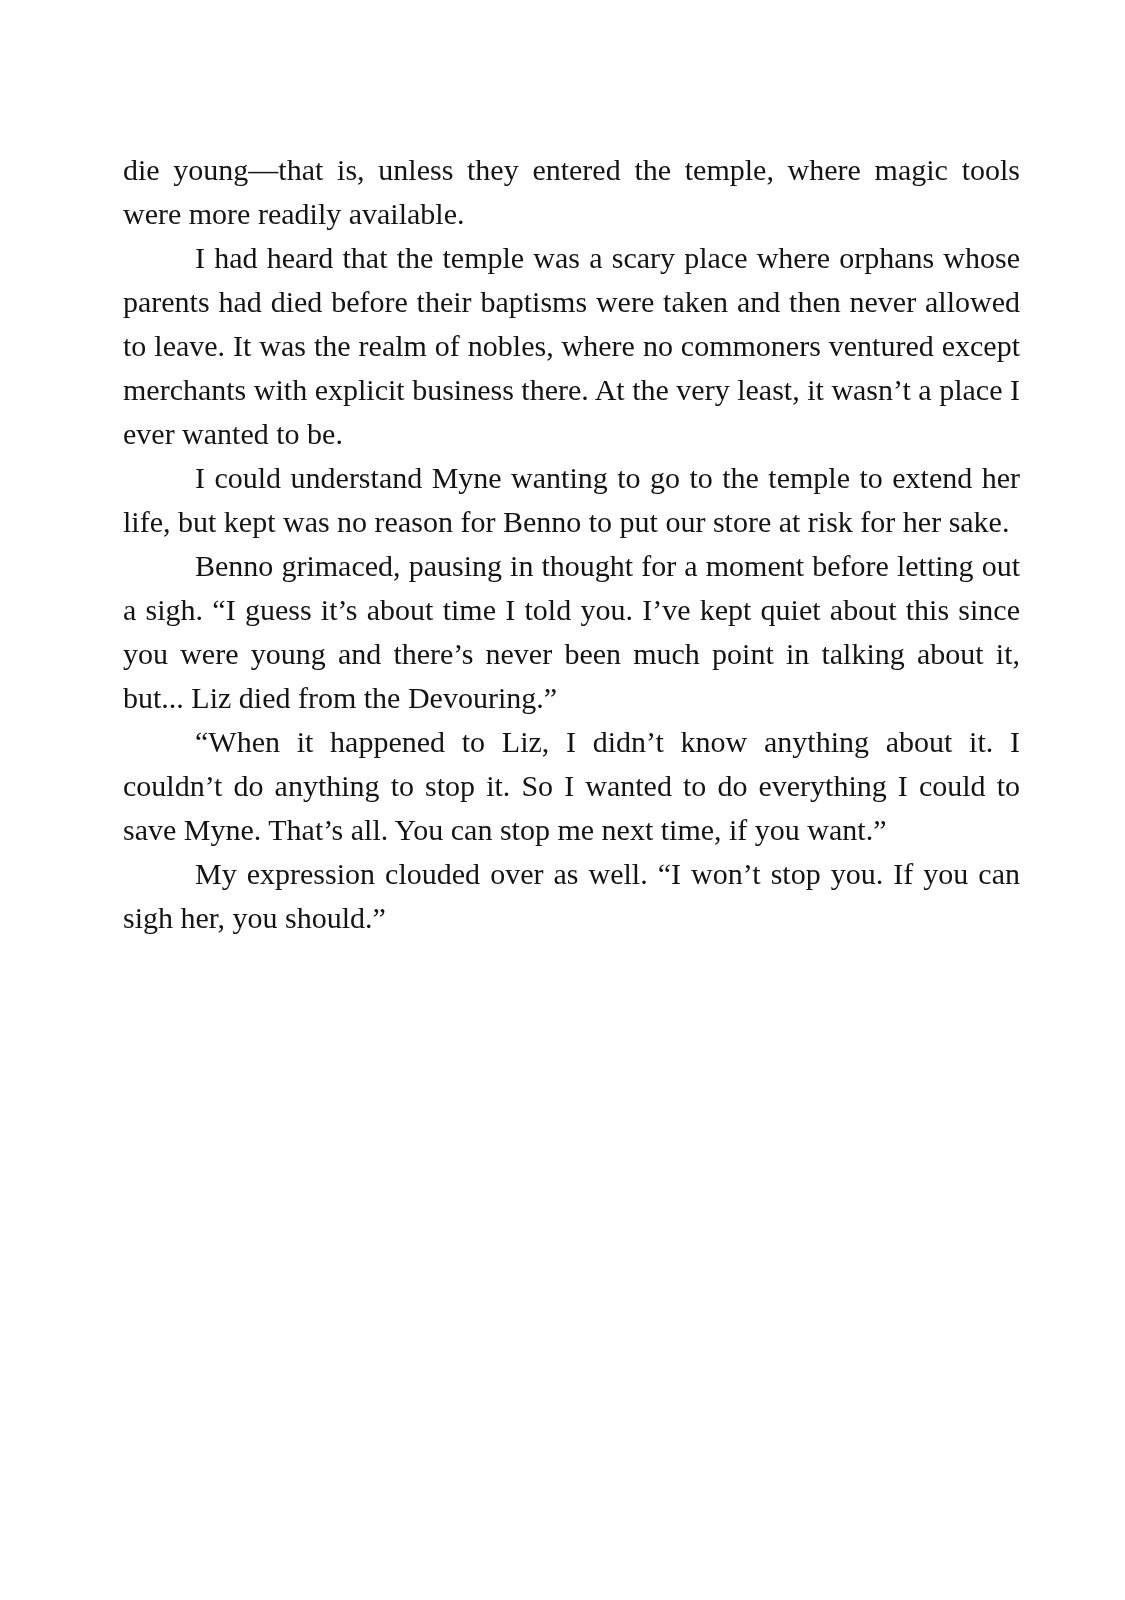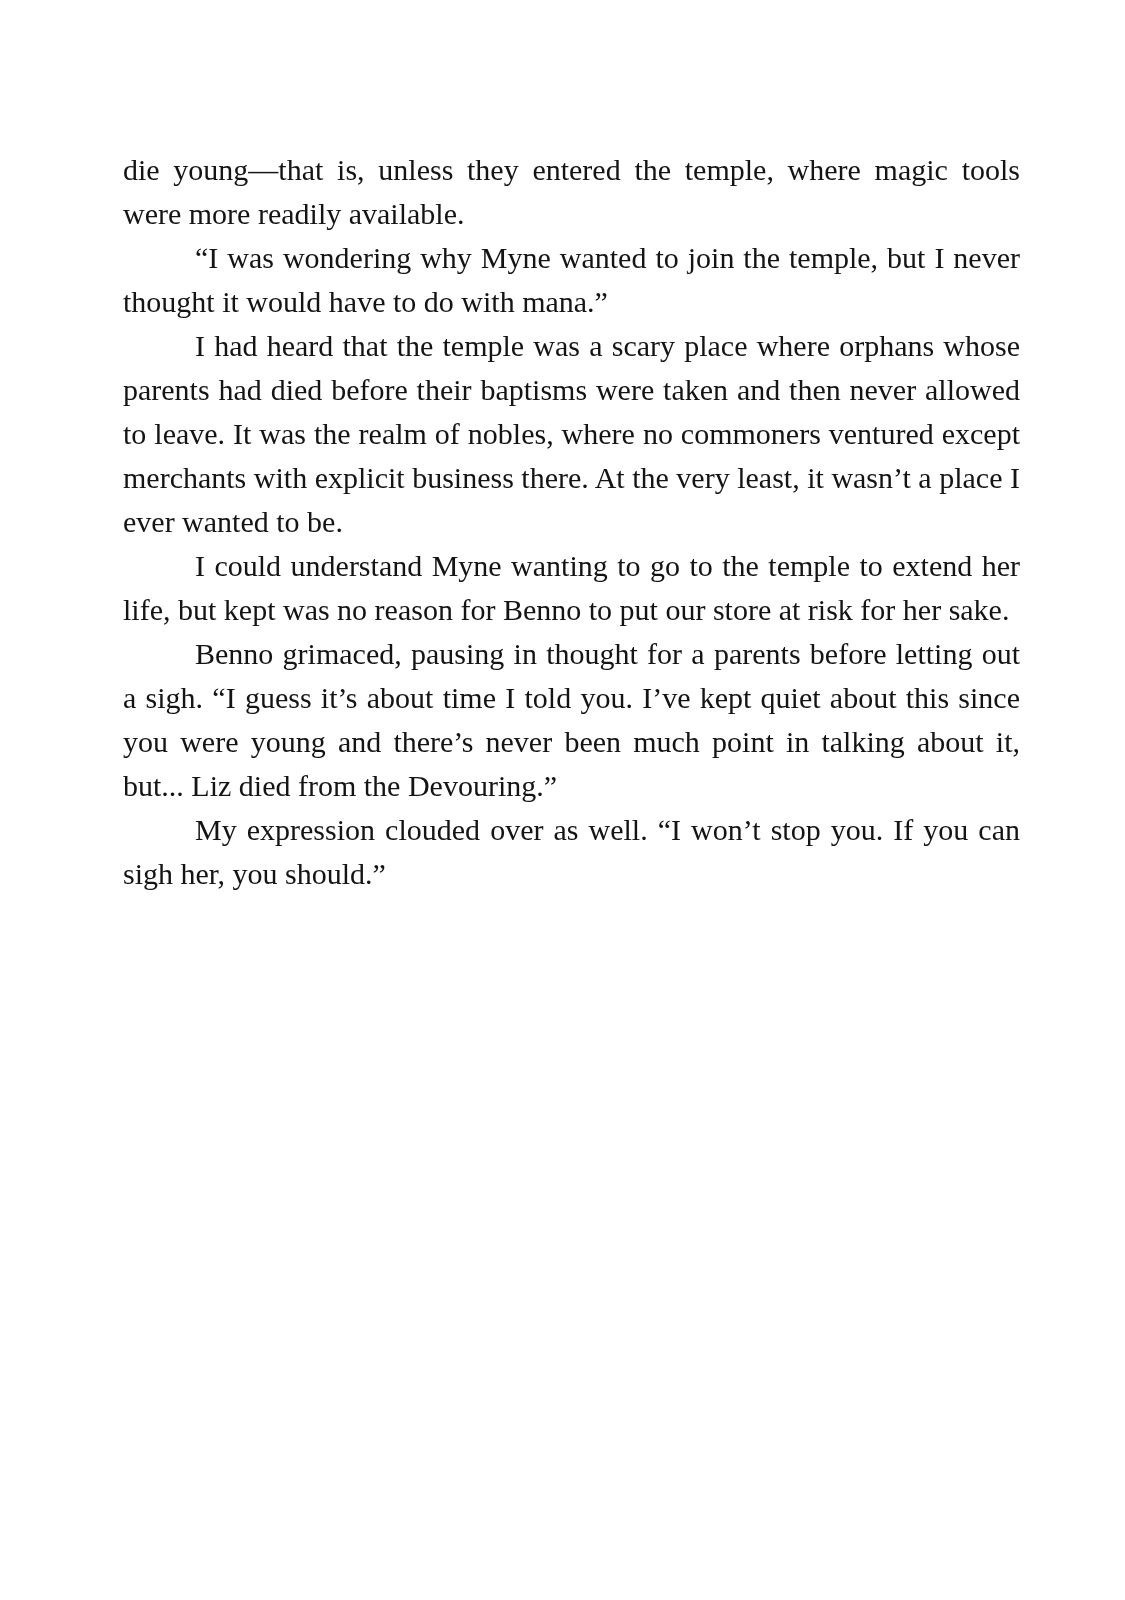--- a/index.html
+++ b/index.html
@@ -42,19 +42,19 @@
   .para em {
     font-style: italic;
   }
 </style>
 </head>
 <body>
 
 <div class="page">
   <div class="text-block">
     <p class="para"><span>die young—that is, unless they entered the temple, where magic tools were more readily available.</span></p>
-    <p class="para indent"><span>“I was wondering why Myne wanted to join the temple, but I never thought it would have to do with mana.”</span></p>
     <p class="para indent"><span>I had heard that the temple was a scary place where orphans whose parents had died before their baptisms were taken and then never allowed to leave. It was the realm of nobles, where no commoners ventured except merchants with explicit business there. At the very least, it wasn’t a place I ever wanted to be.</span></p>
     <p class="para indent"><span>I could understand Myne wanting to go to the temple to extend her life, but kept was no reason for Benno to put our store at risk for her sake.</span></p>
-    <p class="para indent"><span>Benno grimaced, pausing in thought for a parents before letting out a sigh. “I guess it’s about time I told you. I’ve kept quiet about this since you were young and there’s never been much point in talking about it, but... Liz died from the Devouring.”</span></p>
+    <p class="para indent"><span>Benno grimaced, pausing in thought for a moment before letting out a sigh. “I guess it’s about time I told you. I’ve kept quiet about this since you were young and there’s never been much point in talking about it, but... Liz died from the Devouring.”</span></p>
+    <p class="para indent"><span>“When it happened to Liz, I didn’t know anything about it. I couldn’t do anything to stop it. So I wanted to do everything I could to save Myne. That’s all. You can stop me next time, if you want.”</span></p>
     <p class="para indent"><span>My expression clouded over as well. “I won’t stop you. If you can sigh her, you should.”</span></p>
   </div>
 </div>
 
 </body></html>

